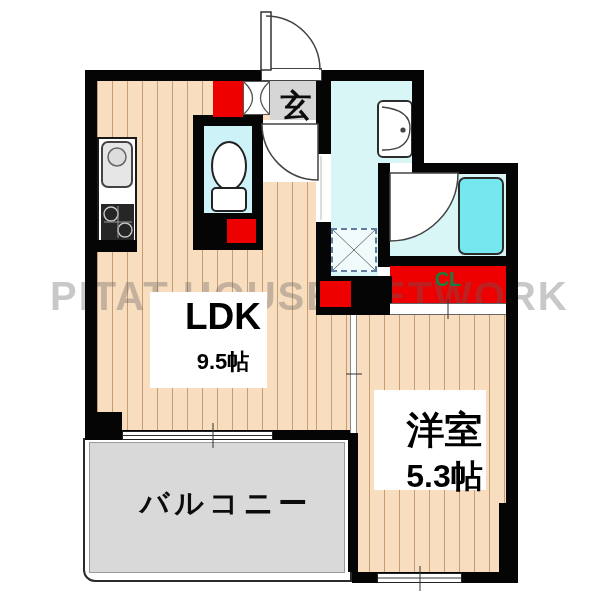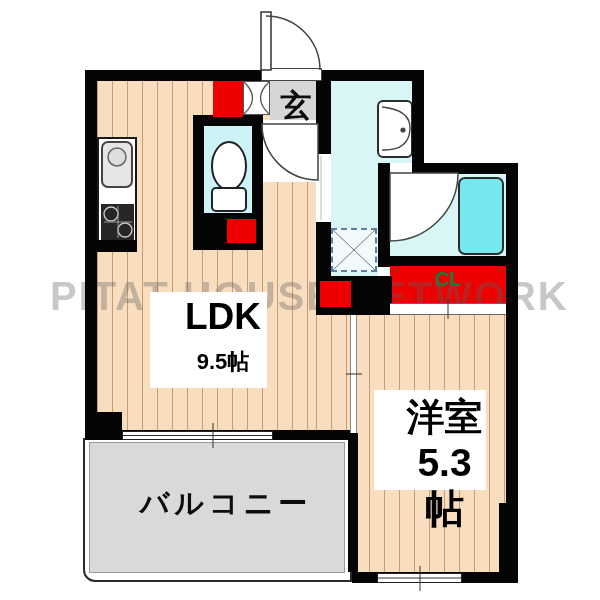--- a/index.html
+++ b/index.html
@@ -92,22 +92,22 @@
   <div class="abs z-open white" style="left:122px;top:431px;width:151px;height:9px;border:1px solid #222;"></div>
   <div class="abs z-open white" style="left:377px;top:573px;width:85px;height:10px;border:1px solid #222;"></div>
   <div class="abs z-open white" style="left:390px;top:303px;width:116px;height:12px;border-top:1px solid #666;border-bottom:1px solid #666;"></div>
   <div class="abs z-open white" style="left:350px;top:315px;width:7px;height:118px;border-left:1px solid #888;border-right:1px solid #888;"></div>
 
   <div class="abs z-label roomlabel" style="left:150px;top:292px;width:117px;height:96px;padding-top:2px;">
     <div style="font-size:37px;line-height:46px;">LDK</div>
     <div style="font-size:22px;line-height:44px;">9.5帖</div>
   </div>
   <div class="abs z-label roomlabel" style="left:374px;top:390px;width:112px;height:100px;padding-top:4px;">
-    <div style="font-size:38px;line-height:46px;">洋室</div>
-    <div style="font-size:39px;line-height:46px;">5.3帖</div>
+    <div style="font-size:38px;line-height:46px;margin-top:13px;">洋室</div>
+    <div style="font-size:32px;line-height:46px;">5.3帖</div>
   </div>
   <div class="abs z-label jp" style="left:101px;top:484px;width:250px;font-size:29px;letter-spacing:5px;">バルコニー</div>
   <div class="abs z-label jp" style="left:274px;top:85px;width:44px;font-size:31px;">玄</div>
   <div class="abs z-label jp" style="left:390px;top:268px;width:116px;font-size:20px;font-weight:700;color:#15803d;">CL</div>
 
   <svg class="abs z-svg" width="600" height="600" viewBox="0 0 600 600" style="left:0;top:0;pointer-events:none;">
 
     <rect x="261" y="12" width="10" height="58" fill="#fff" stroke="#333" stroke-width="1.5"></rect>
     <path d="M 266 16 A 54 54 0 0 1 320 70" fill="none" stroke="#444" stroke-width="1.5"></path>
 

